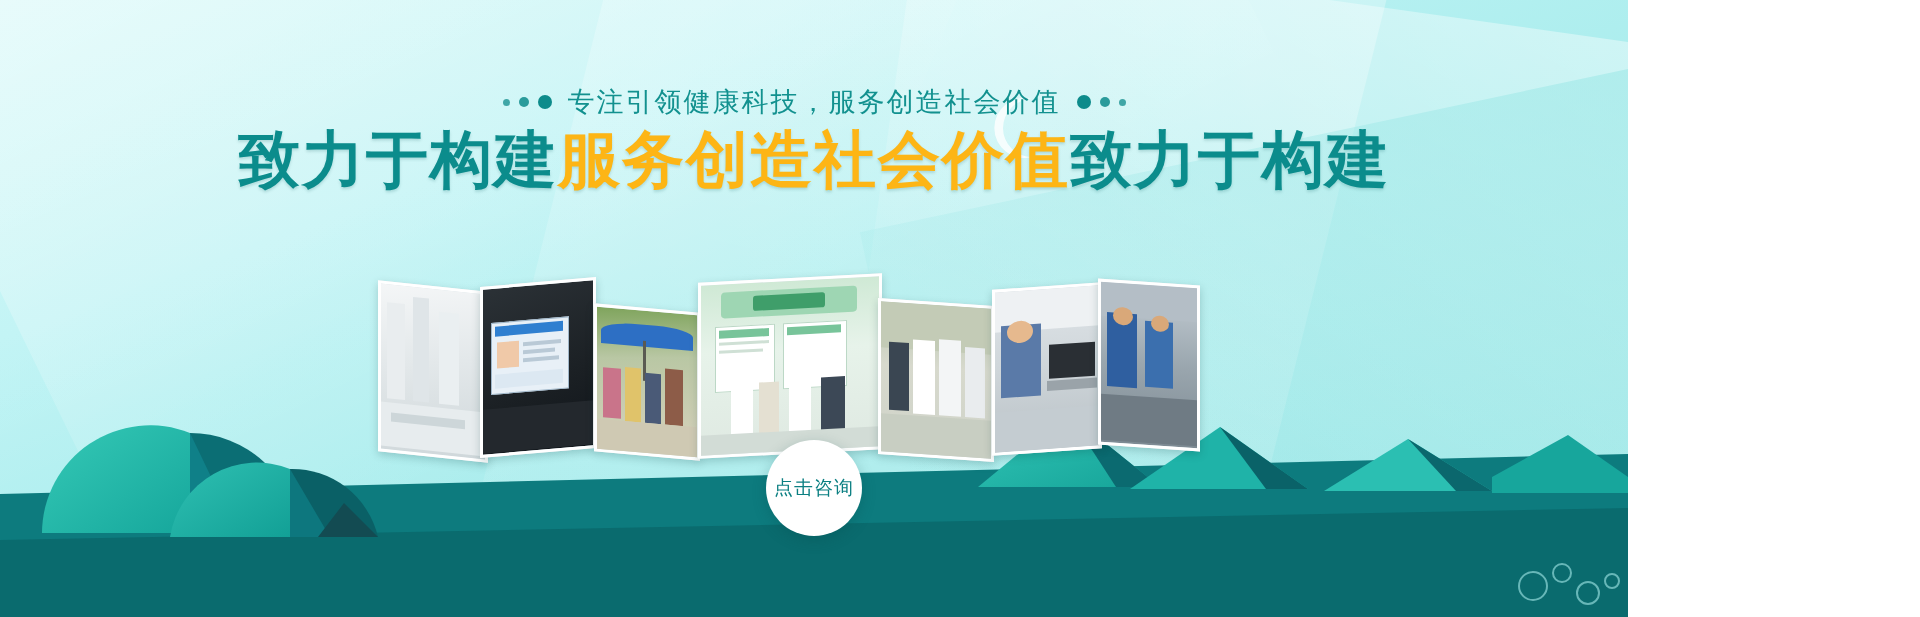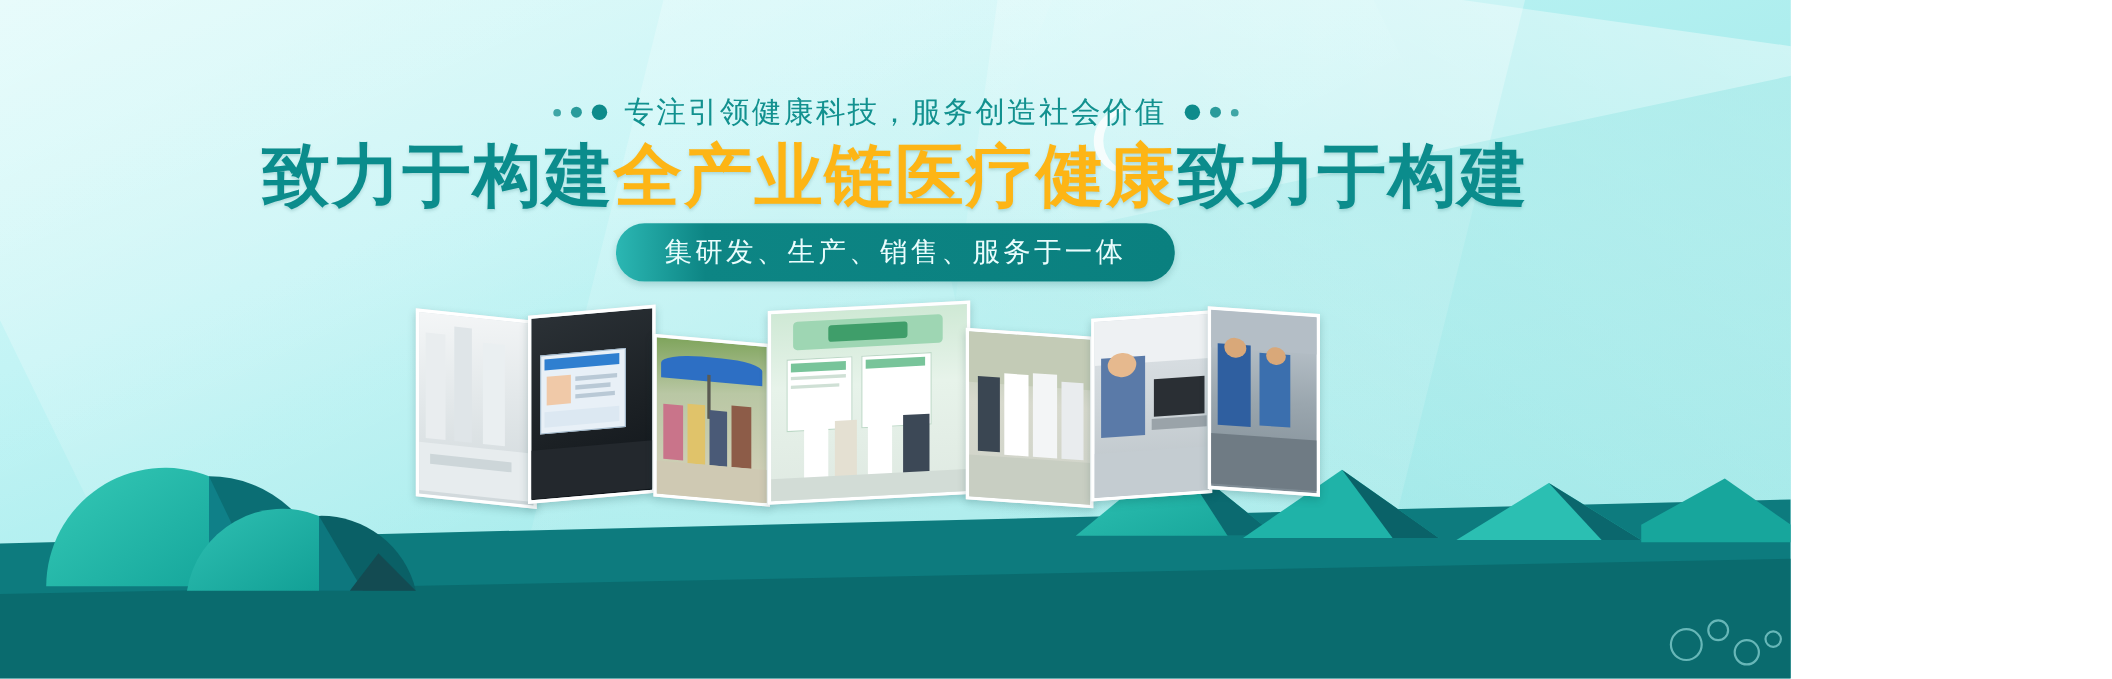--- a/index.html
+++ b/index.html
@@ -226,26 +226,23 @@
     </span>
     <span class="tagline-text">专注引领健康科技，服务创造社会价值</span>
     <span class="dots dots-r">
       <span class="d"></span>
       <span class="d"></span>
       <span class="d"></span>
     </span>
   </div>
 
   <div class="headline">
-    <span class="t1">致力于构建</span><span class="t2">全产业链医疗健康</span><span class="t3">致力于构建</span>
-  </div>
-
-  <div class="pill-wrap">
-    <span class="pill">集研发、生产、销售、服务于一体</span>
-  </div>
+    <span class="t1">致力于构建</span><span class="t2">服务创造社会价值</span><span class="t3">致力于构建</span>
+  </div>
+
 
   <div class="photos">
 
     <div class="ph ph1">
       <div class="inner" style="background:linear-gradient(170deg,#f4f6f7 0%,#e3e8ea 45%,#cfd7da 100%);">
         <i style="left:6px;top:18px;width:18px;height:96px;background:#e9edef;"></i>
         <i style="left:32px;top:10px;width:16px;height:104px;background:#dfe5e8;"></i>
         <i style="left:58px;top:22px;width:20px;height:92px;background:#eaeff1;"></i>
         <i style="left:0;top:118px;width:100%;height:44px;background:#e7ecee;"></i>
         <i style="left:10px;top:128px;width:74px;height:9px;background:#cdd6d9;"></i>
@@ -322,20 +319,23 @@
         <i style="left:0;top:0;width:100%;height:34px;background:#b4bec6;"></i>
         <i style="left:6px;top:30px;width:30px;height:74px;background:#2f5fa0;"></i>
         <i style="left:12px;top:24px;width:20px;height:18px;background:#d9a879;border-radius:50%;"></i>
         <i style="left:44px;top:36px;width:28px;height:66px;background:#3b6fae;"></i>
         <i style="left:50px;top:30px;width:18px;height:16px;background:#d9a879;border-radius:50%;"></i>
         <i style="left:0;top:112px;width:100%;height:46px;background:#6f7b84;"></i>
       </div>
     </div>
   </div>
 
+  <div class="cta">
+    <span class="cta-label">点击咨询</span>
+  </div>
 
   <div class="bubbles">
     <span class="b" style="left:0;bottom:6px;width:26px;height:26px;"></span>
     <span class="b" style="left:34px;bottom:24px;width:16px;height:16px;"></span>
     <span class="b" style="left:58px;bottom:2px;width:20px;height:20px;"></span>
     <span class="b" style="left:86px;bottom:18px;width:12px;height:12px;"></span>
   </div>
 
 </div>
 

